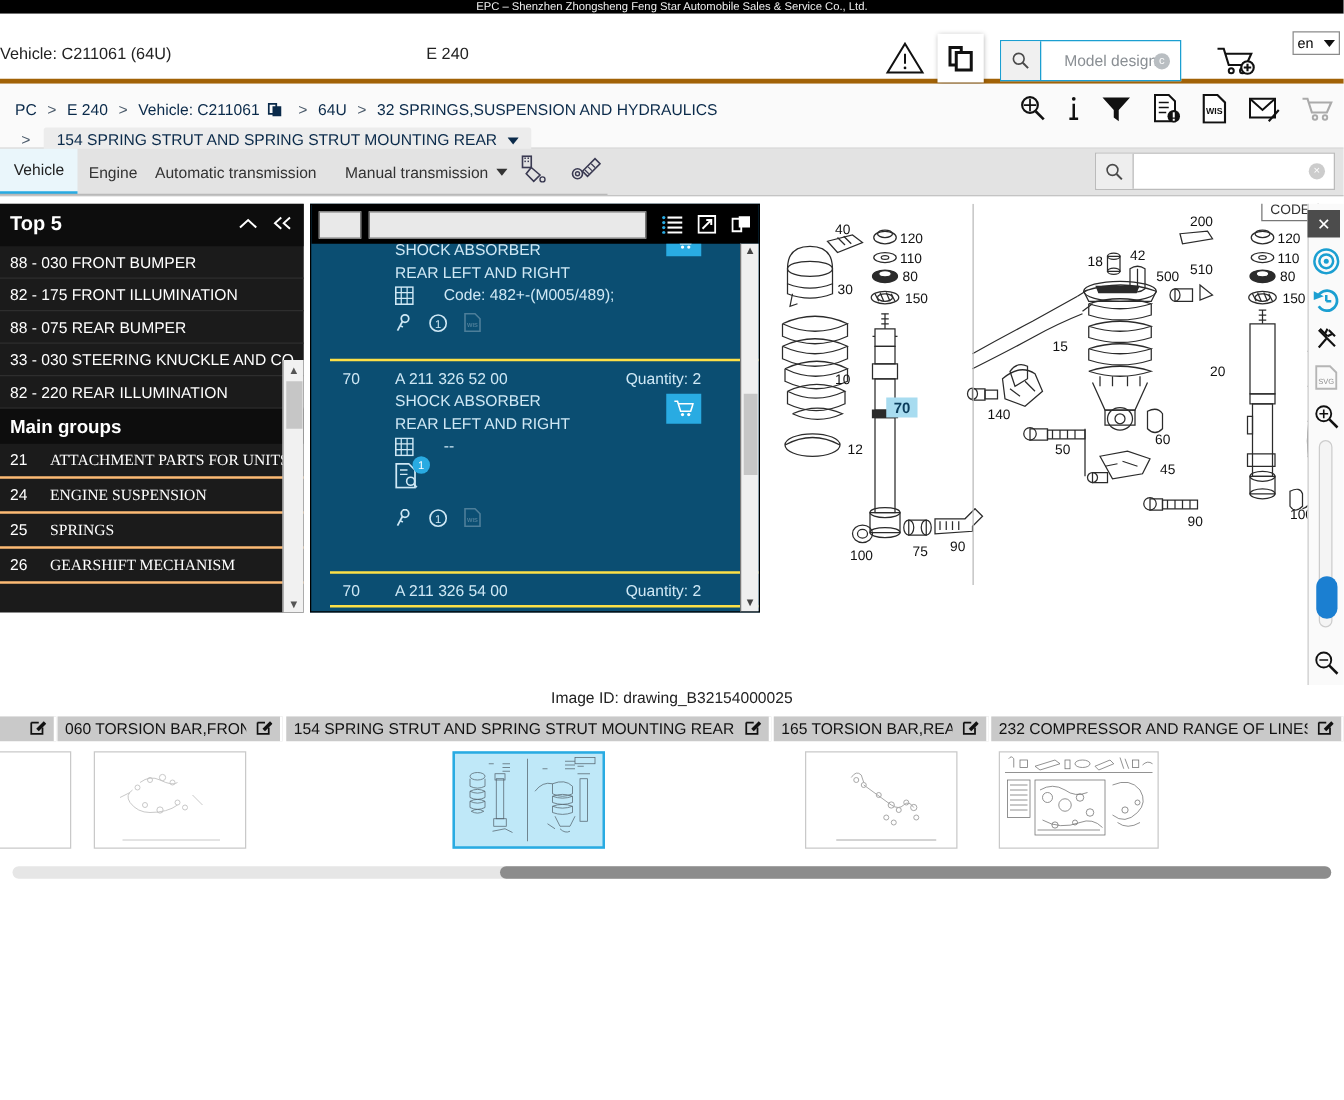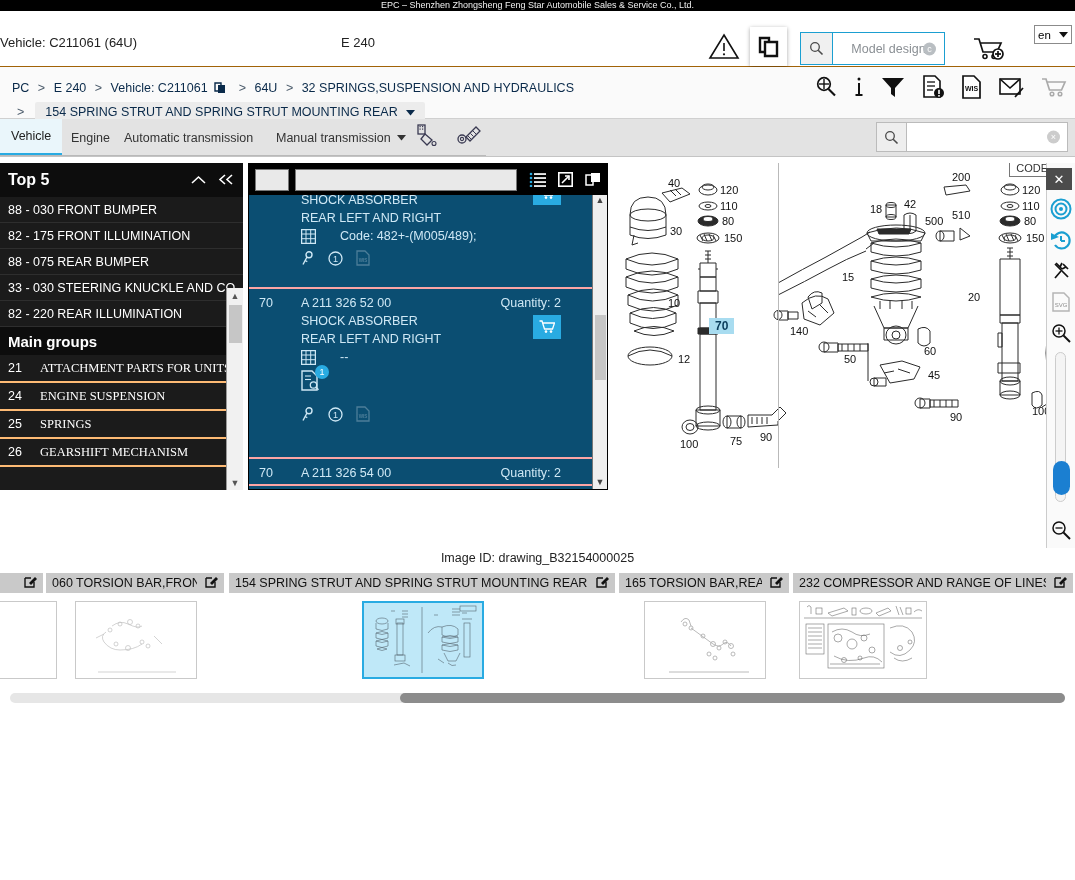--- a/index.html
+++ b/index.html
@@ -15,21 +15,21 @@
   
   .top-strip {
     position:absolute; top:0; left:0; width:1075px; height:11px;
     background:#000; color:#f0f0f0; font-size:9px; line-height:10px;
     text-align:center; overflow:hidden; white-space:nowrap;
   }
 
   
   .header {
     position:absolute; top:11px; left:0; width:1075px; height:56px;
-    background:#fff; border-bottom:1px solid #a16207;
+    background:#fff; border-bottom:4px solid #a16207;
   }
   .hdr-vehicle { position:absolute; left:0px; top:24px; font-size:13px; color:#222; }
   .hdr-model   { position:absolute; left:341px; top:24px; font-size:13px; color:#222; }
   .warn-icon { position:absolute; left:708px; top:21px; width:32px; height:28px; }
   .copy-btn {
     position:absolute; left:750px; top:16px; width:37px; height:39px;
     background:#fff; box-shadow:0 1px 4px rgba(0,0,0,.35);
     display:flex; align-items:center; justify-content:center; cursor:pointer;
   }
   .searchbox {
@@ -148,22 +148,22 @@
     background:#0b4e72; overflow:hidden; border:1px solid #000;
   }
   .parts-head {
     height:31px; background:#000; display:flex; align-items:center; padding:0 6px; gap:6px;
   }
   .ph-box { width:34px; height:22px; background:#e9e9e9; border:1px solid #777; cursor:pointer;}
   .ph-input { flex:1; height:22px; background:#e9e9e9; border:1px solid #777; cursor:text;}
   .ph-ic { color:#fff; margin-left:6px; cursor:pointer; display:flex; align-items:center;}
   .parts-body { position:relative; height:296px; overflow:hidden; }
   .prow {
-    position:relative; padding:5px 10px 2px 10px; border-bottom:2px solid #fca5a5;
-    color:#cfe8f5; font-size:12.5px; line-height:18px;
+    position:relative; padding:5px 10px 2px 10px; border-bottom:2px solid #fde047;
+    color:#cfe8f5; font-size:12.5px; line-height:18px;margin-left:15px;
   }
   .prow .num { position:absolute; left:10px; top:5px; }
   .prow .pn { margin-left:42px; }
   .prow .desc { margin-left:42px; }
   .prow .qty { position:absolute; right:46px; top:5px; white-space:nowrap; }
   .prow .cartbtn {
     position:absolute; right:46px; top:26px; width:28px; height:24px; background:#29abe2;
     display:flex; align-items:center; justify-content:center; cursor:pointer;
   }
   .prow .codeline { margin-left:42px; display:flex; align-items:center; gap:24px; }

